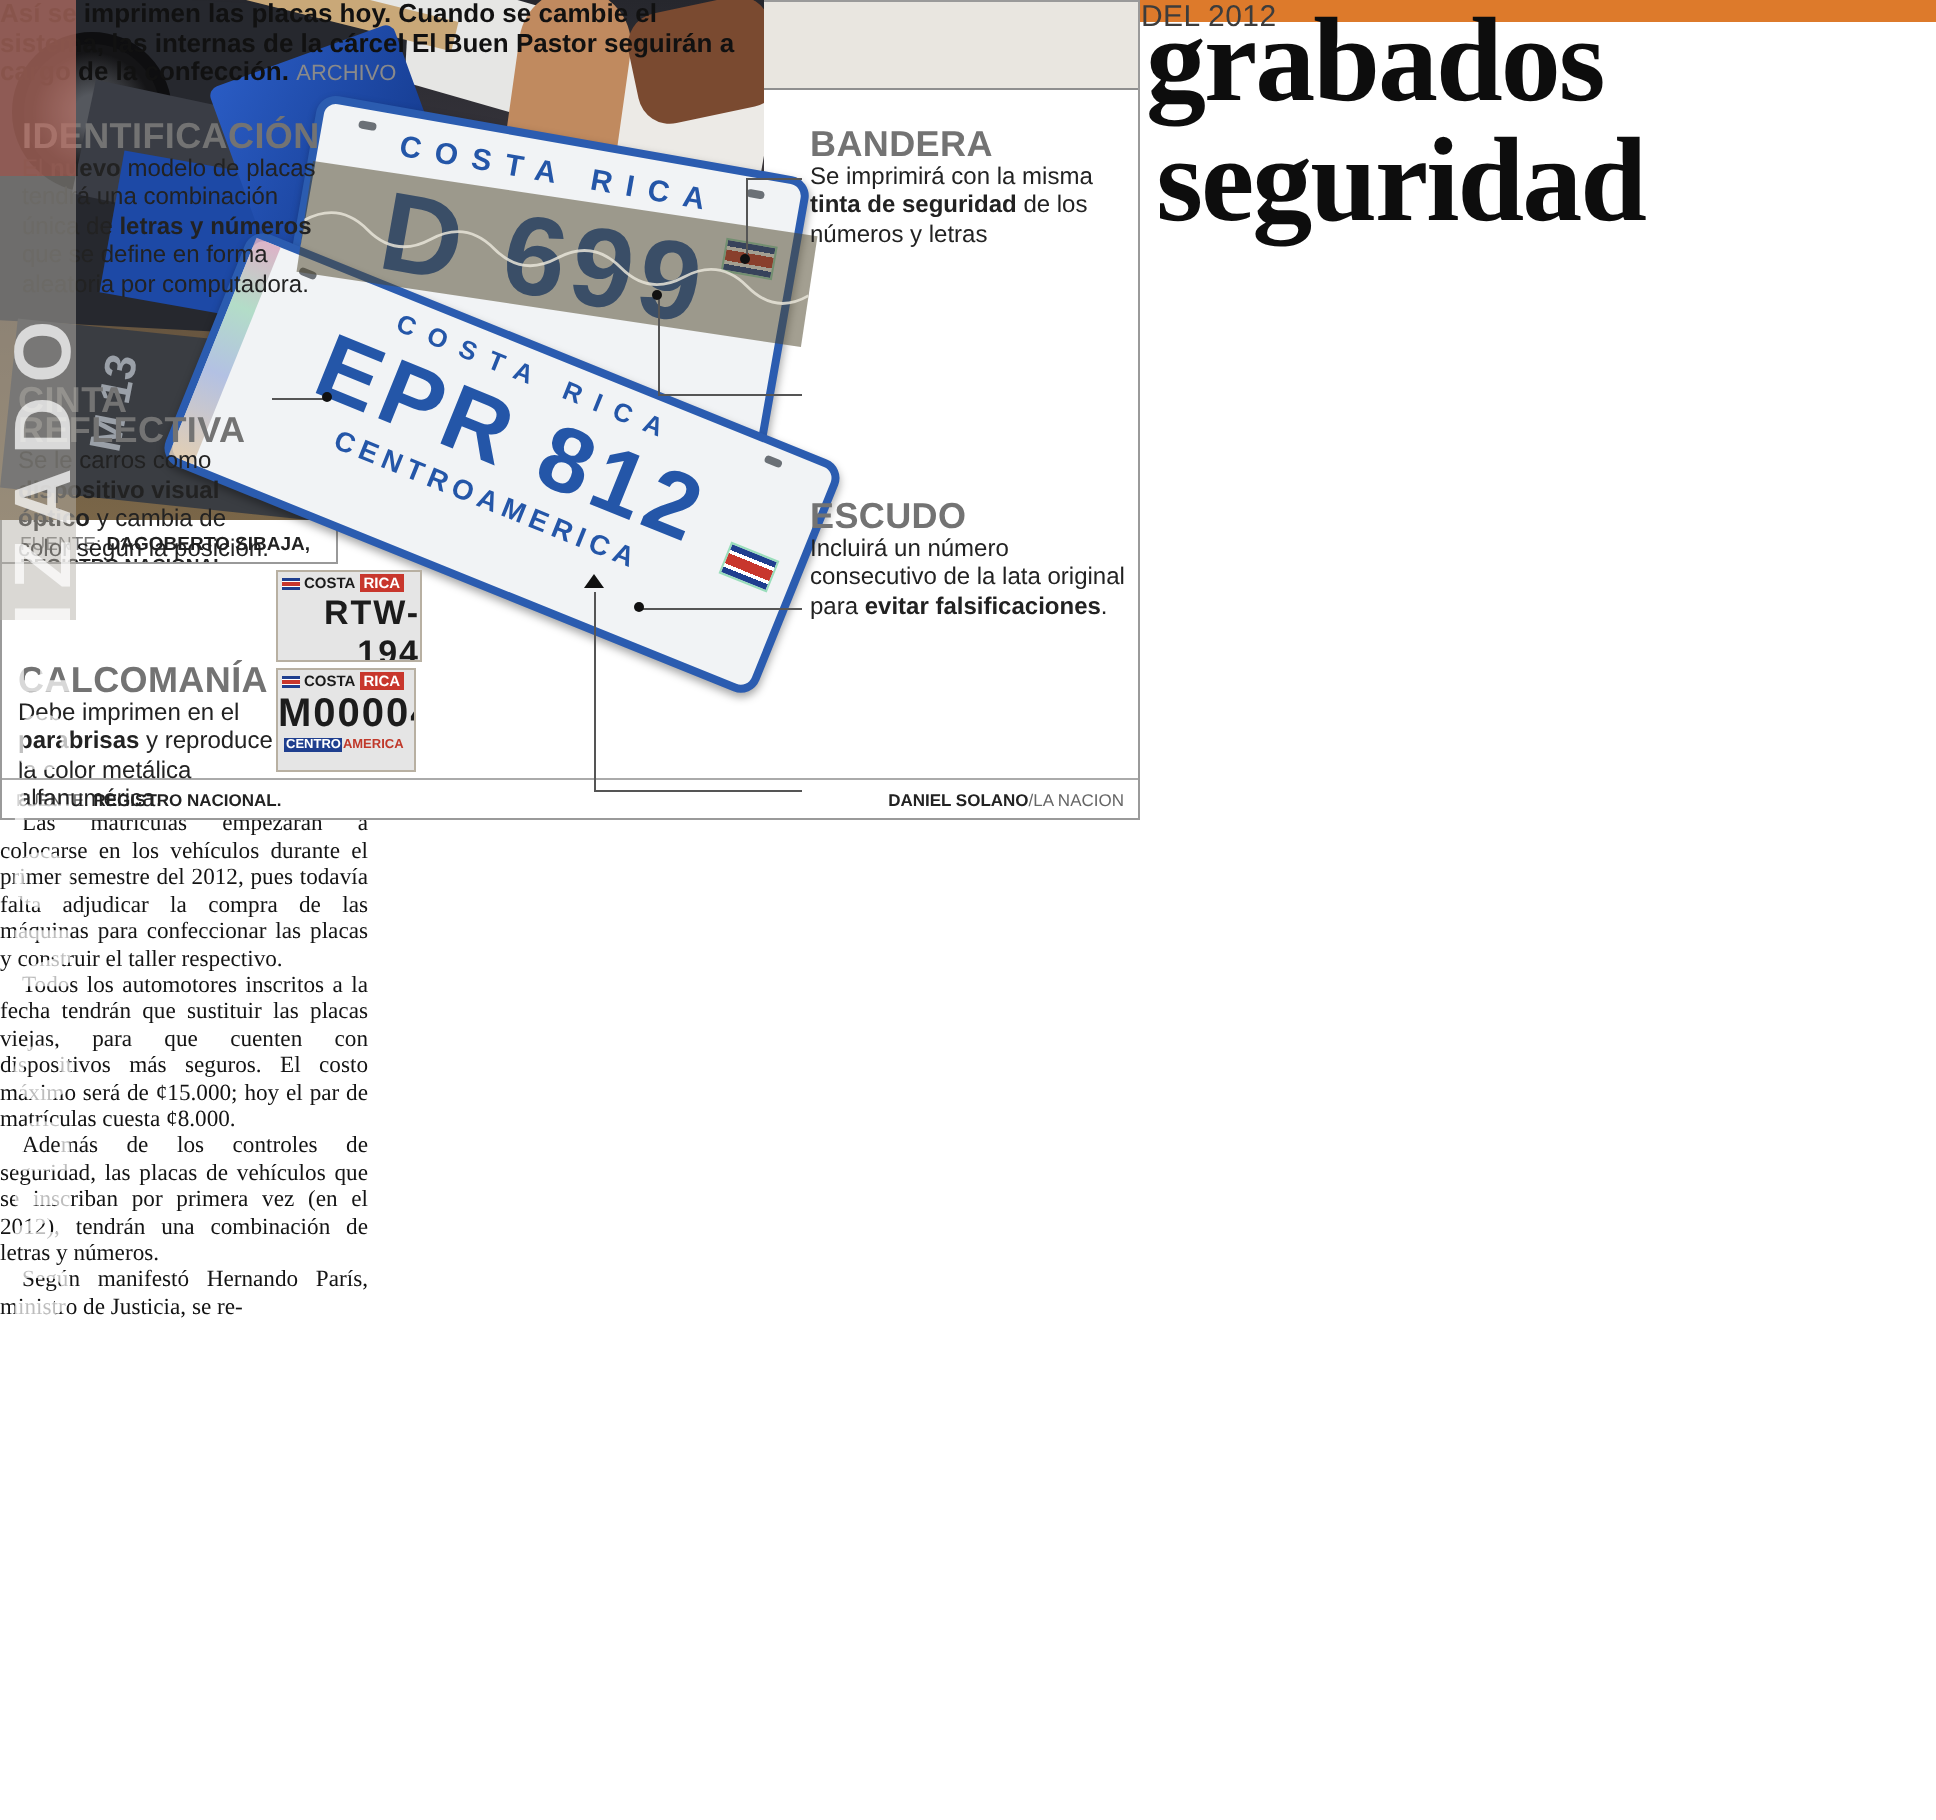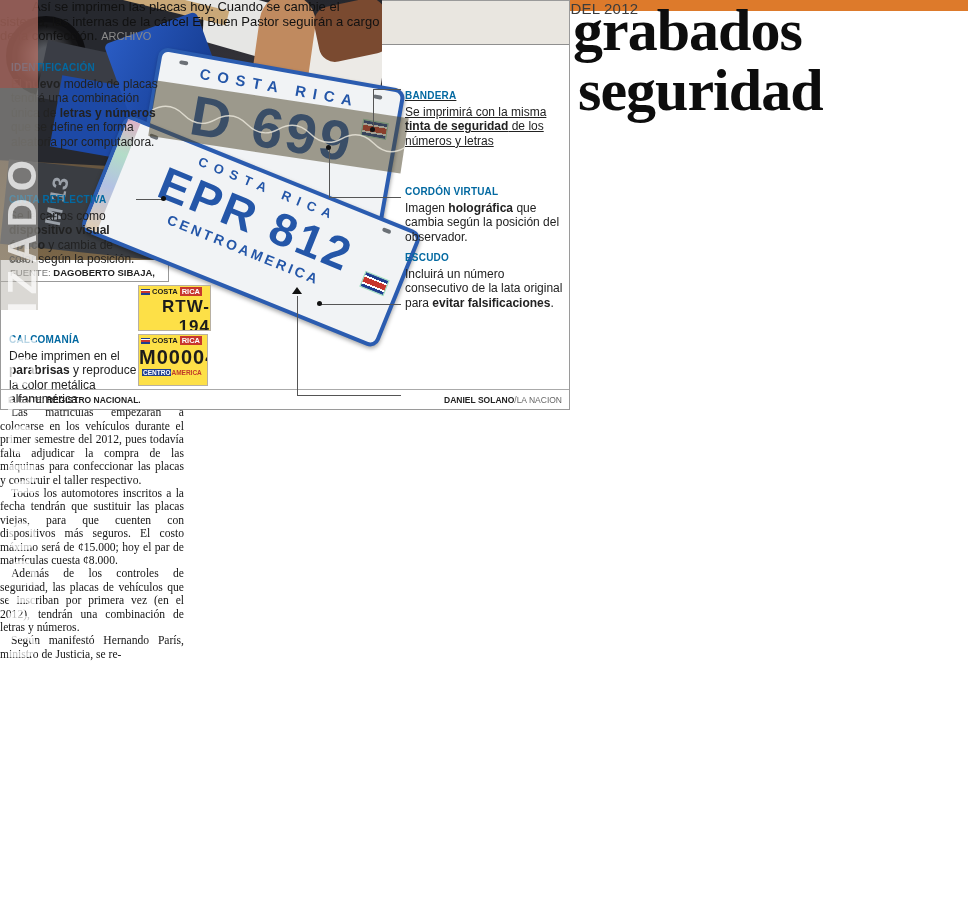--- a/index.html
+++ b/index.html
@@ -40,21 +40,21 @@
   .costos-title { font-size:14px; font-weight:700; letter-spacing:.5px; }
   .costos-text { margin-top:3px; font-size:13.5px; line-height:17px; font-weight:700; color:#2b2b2b; }
   .col-mid-bottom { left:205; top:658; width:188px; height:250px; overflow:hidden; }
 
   
   .infographic { left:396; top:202; width:570px; height:410px; border:1px solid #9a9a9a; background:#fff; }
   .info-header { position:absolute; left:0; top:0; width:100%; height:44px; background:#e9e6e0; border-bottom:1px solid #8f8f8f; padding:5px 0 0 13px; }
   .info-kicker { font-size:12.5px; color:#2b2b2b; }
   .info-title  { font-size:23px; font-weight:700; color:#111; margin-top:0px; letter-spacing:-0.3px; }
   .callout { position:absolute; font-size:12px; line-height:14.6px; color:#222; z-index:9; }
-  .callout h4 { font-size:10px; font-weight:700; margin-bottom:1px; letter-spacing:.2px; color:#0369a1; }
+  .callout h4 { font-size:18px; font-weight:700; margin-bottom:1px; letter-spacing:.2px; color:#737373; }
   .c-line { position:absolute; background:#555; z-index:8; }
   .c-dot  { position:absolute; width:5px; height:5px; border-radius:50%; background:#111; z-index:8; }
   .c-arrow-up { position:absolute; width:0; height:0; border-left:5px solid transparent; border-right:5px solid transparent;
                 border-bottom:7px solid #111; z-index:8; }
 
   
   .plate { position:absolute; background:#f1f3f5; border:4px solid #2b5cb0; border-radius:10px;
            box-shadow:1px 2px 4px rgba(0,0,0,.35); }
   .plate-back  { left:144px; top:66px;  width:250px; height:148px; transform:rotate(10deg); z-index:2; }
   .plate-front { left:90px;  top:168px; width:320px; height:125px; transform:rotate(22deg); z-index:4; }
@@ -63,21 +63,21 @@
   .plate-region  { text-align:center; font-weight:700; color:#2456a8; letter-spacing:3px; }
   .plate-flag { position:absolute; width:26px; height:17px; border:1px solid #9db;
      background:linear-gradient(180deg,#1f3f8f 0 20%,#fff 20% 32%,#c8372d 32% 68%,#fff 68% 80%,#1f3f8f 80% 100%); }
   .holo-strip { position:absolute; left:0; top:0; width:13px; height:100%;
      background:linear-gradient(180deg,#d9a8c0,#a8d9c0 30%,#a8b8e0 60%,#e0c8a8); opacity:.85; }
   .screw { position:absolute; width:9px; height:4px; border-radius:2px; background:#6b7076; }
   .holo-band { position:absolute; left:150px; top:98px; width:255px; height:56px; transform:rotate(8.5deg);
      background:rgba(78,70,45,.52); z-index:5; }
 
   
-  .sticker { position:absolute; background:#fde047; border:1px solid #b8b0a2; z-index:6; overflow:hidden; }
+  .sticker { position:absolute; background:#e5e5e5; border:1px solid #b8b0a2; z-index:6; overflow:hidden; }
   .stk-head { height:11px; display:flex; align-items:center; font-size:7.5px; font-weight:700; padding-left:2px; }
   .stk-flag { width:9px; height:6px; margin-right:2px;
      background:linear-gradient(180deg,#1f3f8f 0 25%,#fff 25% 37%,#c8372d 37% 63%,#fff 63% 75%,#1f3f8f 75% 100%); }
   .stk-rica { background:#c8372d; color:#fff; padding:0 2px; margin-left:2px; }
   .stk-num { text-align:right; font-weight:700; color:#1c1c1c; letter-spacing:1px; }
   .stk-foot { font-size:6.5px; font-weight:700; color:#c0392b; padding-left:3px; }
   .stk-foot .blue { background:#1f3f8f; color:#fff; padding:0 1px; }
 
   .fuente-rule { position:absolute; left:0px; top:388px; width:568px; height:1px; background:#aaa; }
   .fuente-line { position:absolute; top:394px; font-size:8.5px; color:#666; }
@@ -93,21 +93,21 @@
   .plan-src b  { color:#222; }
 
   
   .photo { left:583; top:618; width:382px; height:260px; overflow:hidden;
            background:linear-gradient(180deg,#26272d 0%,#35333a 28%,#63523e 55%,#7a6648 100%); }
   .ph { position:absolute; }
   .photo-plate { background:#eef0f2; border:3px solid #2456a8; border-radius:7px; text-align:center; }
   .photo-plate .sm { font-size:7px; font-weight:700; color:#2456a8; letter-spacing:2px; }
   .photo-plate .num { font-size:31px; font-weight:700; color:#2456a8; letter-spacing:1px; line-height:1.05; }
   .caption { left:583; top:881; width:383px; font-size:13px; line-height:14.5px; }
-  .caption .cap-b { font-weight:400; color:#111;padding-left:32px; }
+  .caption .cap-b { font-weight:700; color:#111; }
   .caption .cap-credit { color:#8a8a8a; font-size:11px; }
 
   
   .wm-gray { left:929; top:246; width:38px; height:310px; background:rgba(182,178,170,.5); z-index:30; }
   .wm-red  { left:929; top:556; width:38px; height:88px;  background:rgba(198,62,48,.38); z-index:30; }
   .wm-text { left:922; top:180; width:52px; height:700px; z-index:31; overflow:hidden;
              writing-mode:vertical-rl; transform:rotate(180deg);
              font-size:40px; font-weight:700; letter-spacing:7px; color:rgba(255,255,255,.72); }
 </style>
 </head>
@@ -220,27 +220,23 @@
       <div><span>El </span><span class="seg-b">nuevo</span><span> modelo de placas tendrá una combinación única de </span><span class="seg-b">letras y números</span><span> que se define en forma aleatoria por computadora.</span></div>
     </div>
     <div class="callout" style="left:8px;top:192px;width:130px;">
       <h4>CINTA REFLECTIVA</h4>
       <div><span>Se le carros como </span><span class="seg-b">dispositivo visual óptico</span><span> y cambia de color según la posición.</span></div>
     </div>
     <div class="callout" style="left:8px;top:332px;width:128px;">
       <h4>CALCOMANÍA</h4>
       <div><span>Debe imprimen en el </span><span class="seg-b">parabrisas</span><span> y reproduce la color metálica alfanumérica.</span></div>
     </div>
-    <div class="callout" style="left:404px;top:88px;width:158px;text-decoration:underline;">
+    <div class="callout" style="left:404px;top:64px;width:158px;">
       <h4>BANDERA</h4>
       <div><span>Se imprimirá con la misma </span><span class="seg-b">tinta de seguridad</span><span> de los números y letras</span></div>
-    </div>
-    <div class="callout" style="left:404px;top:184px;width:160px;">
-      <h4>CORDÓN VIRTUAL</h4>
-      <div><span>Imagen </span><span class="seg-b">holográfica</span><span> que cambia según la posición del observador.</span></div>
     </div>
     <div class="callout" style="left:404px;top:250px;width:160px;">
       <h4>ESCUDO</h4>
       <div><span>Incluirá un número consecutivo de la lata original para </span><span class="seg-b">evitar falsificaciones</span><span>.</span></div>
     </div>
 
     <div class="c-line" style="left:135px;top:198px;width:26px;height:1px;"></div>
     <div class="c-dot" style="left:160px;top:195px;"></div>
 
     <div class="c-line" style="left:372px;top:88px;width:28px;height:1px;"></div>

